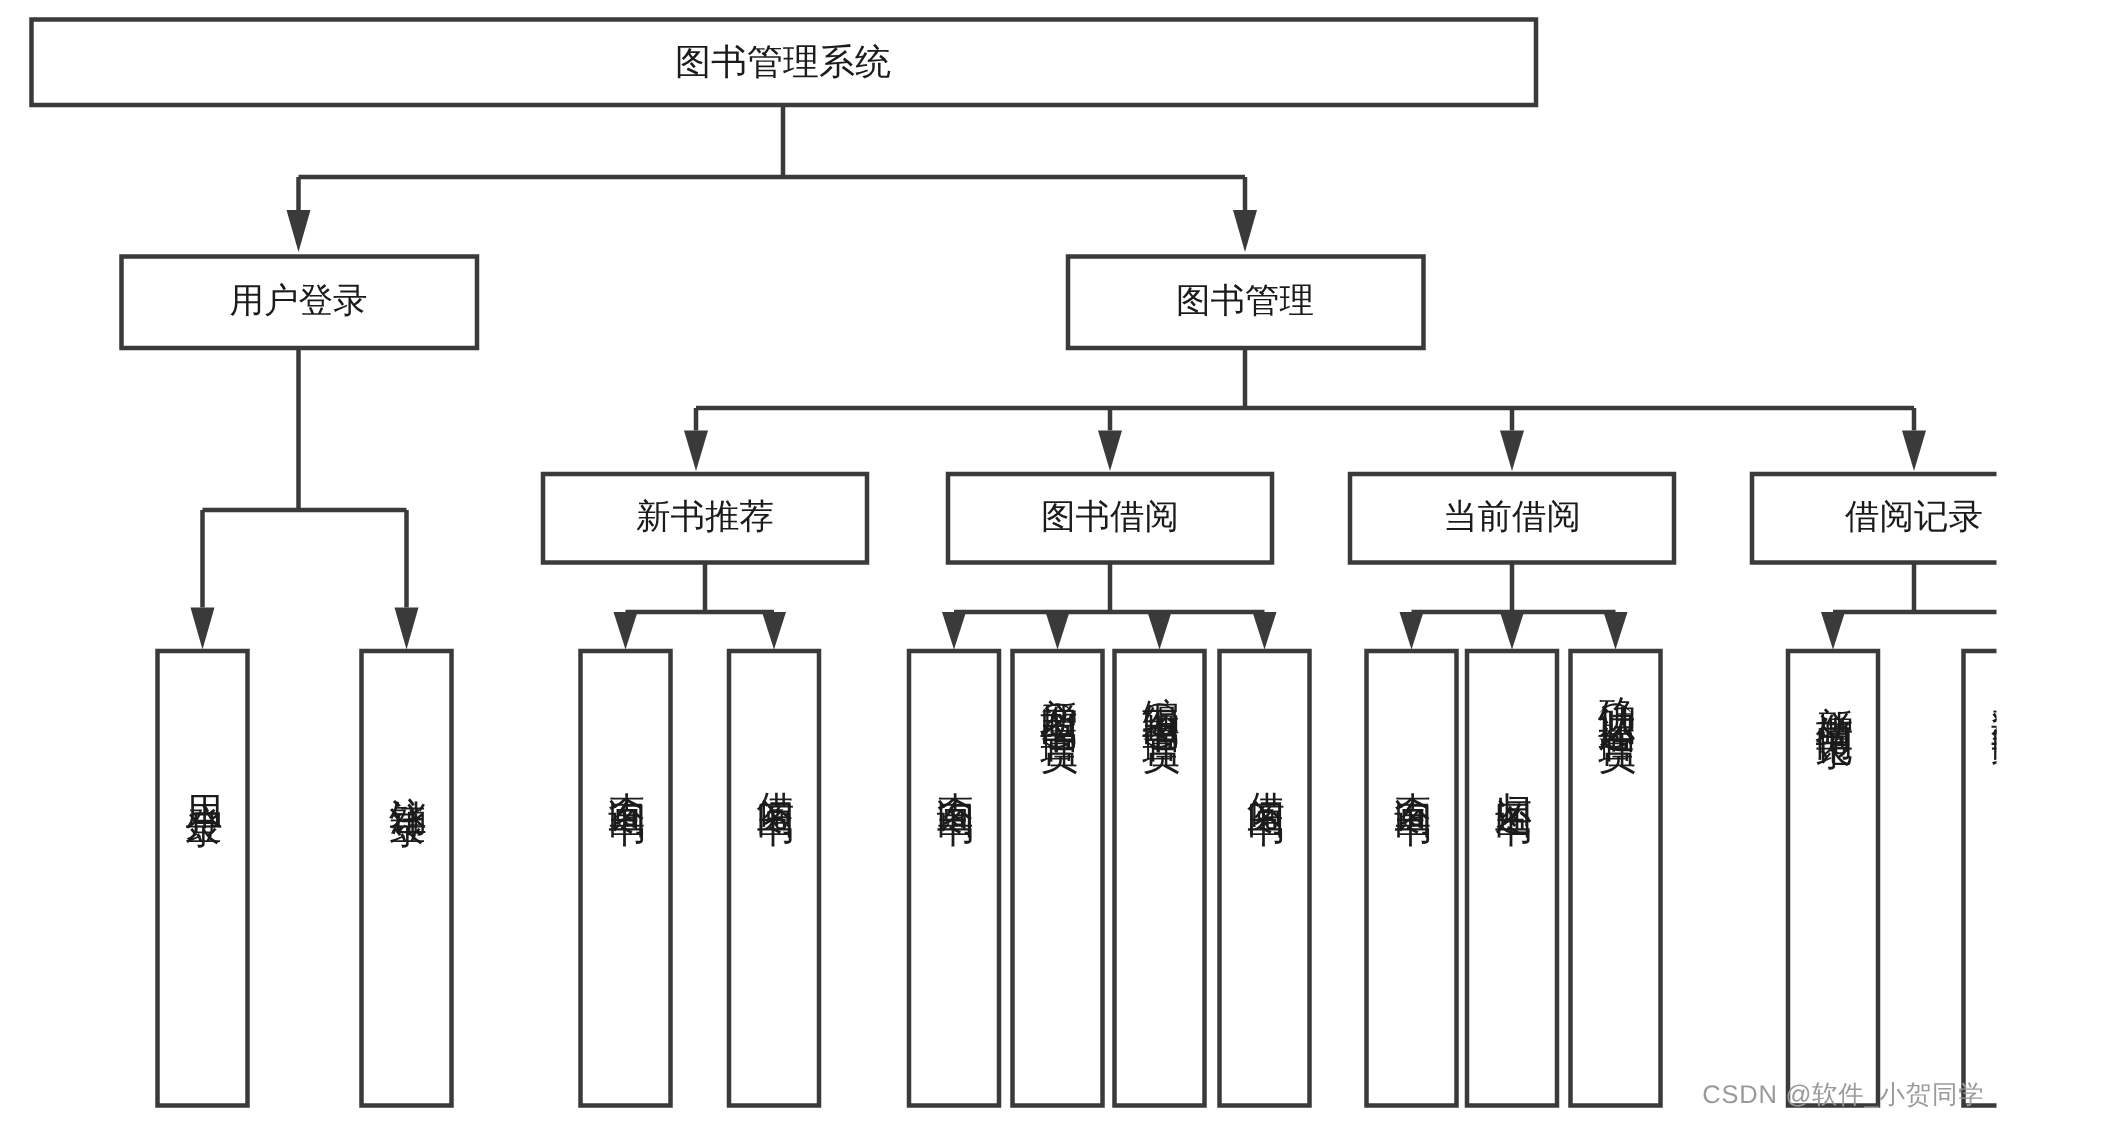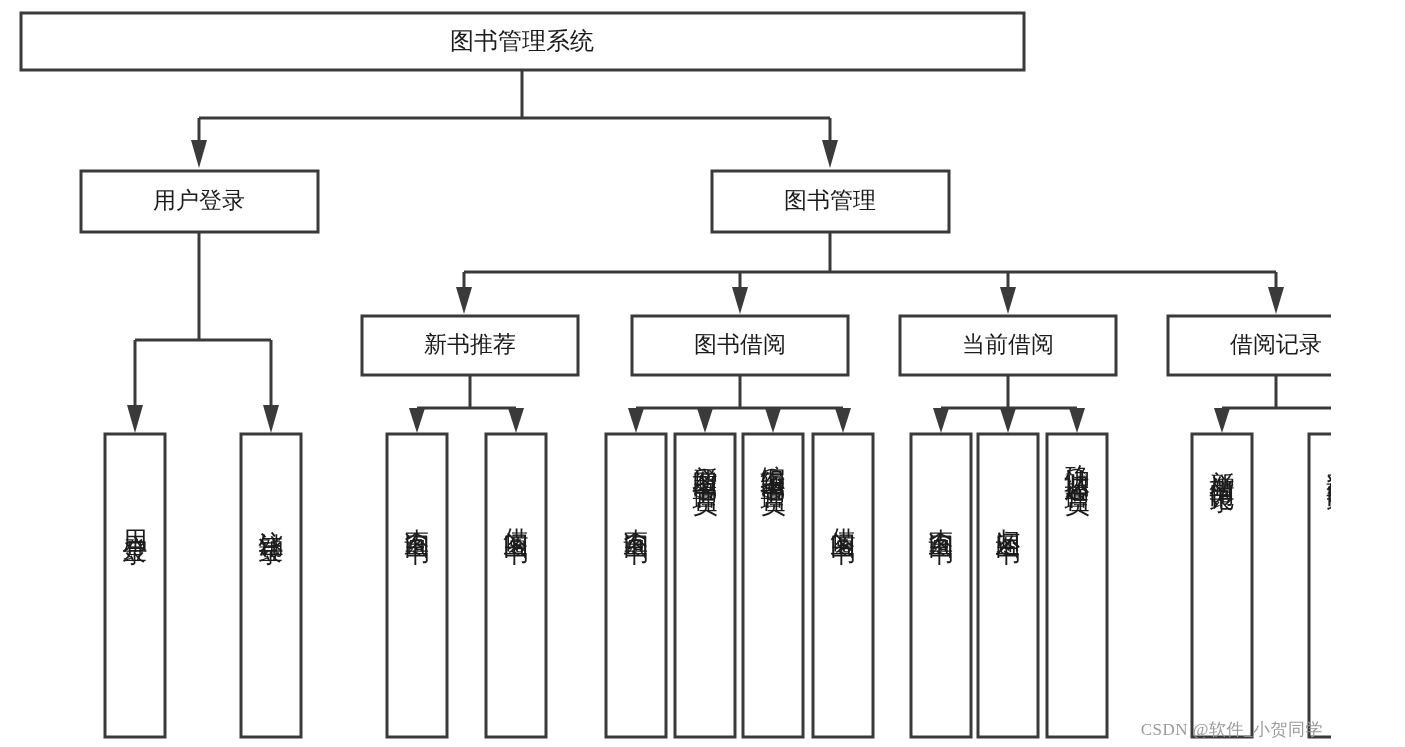--- a/index.html
+++ b/index.html
@@ -68,21 +68,21 @@
     font-size: 25px;
     line-height: 1;
     letter-spacing: 4px;
     color: #1b1b1b;
     white-space: nowrap;
   }
   .watermark {
     position: absolute;
     right: 8px;
     bottom: 6px;
-    font-family: Liberation Serif, serif;
+    font-family: Liberation Sans, sans-serif;
     font-size: 17px;
     color: #9a9a9a;
     letter-spacing: 0.5px;
     white-space: nowrap;
   }
 </style>
 </head>
 <body>
 
 <div id="diagram-root">

